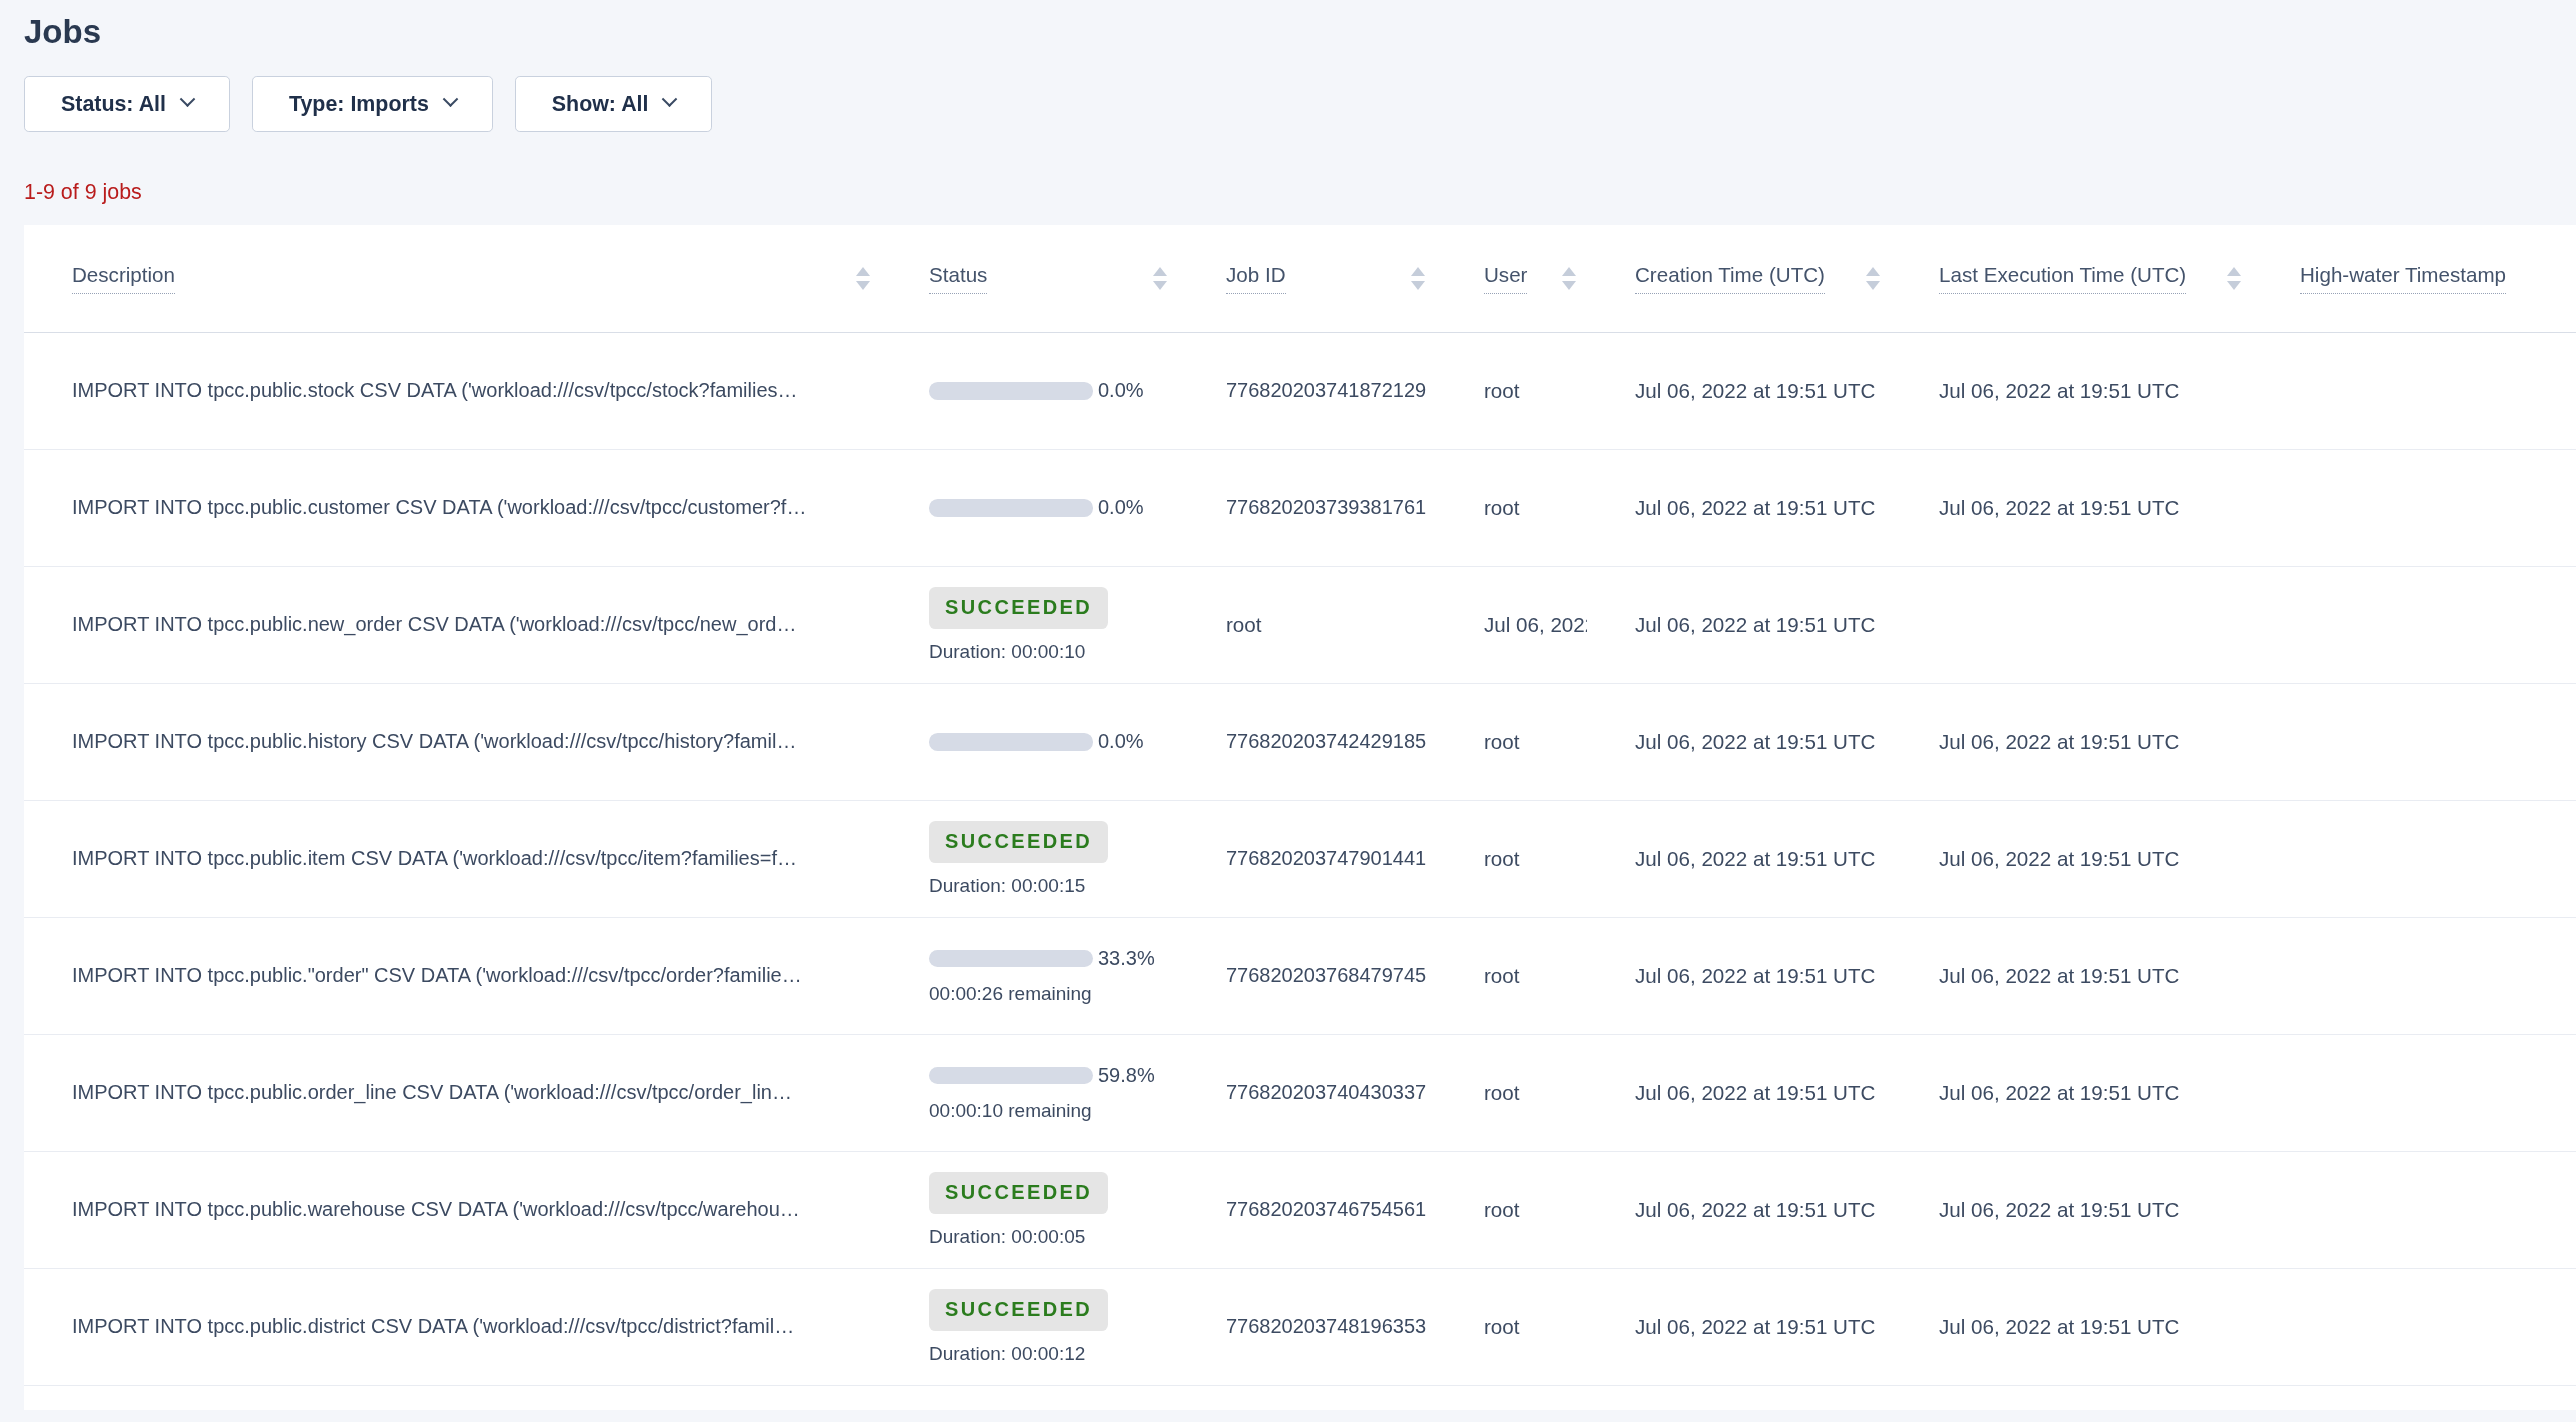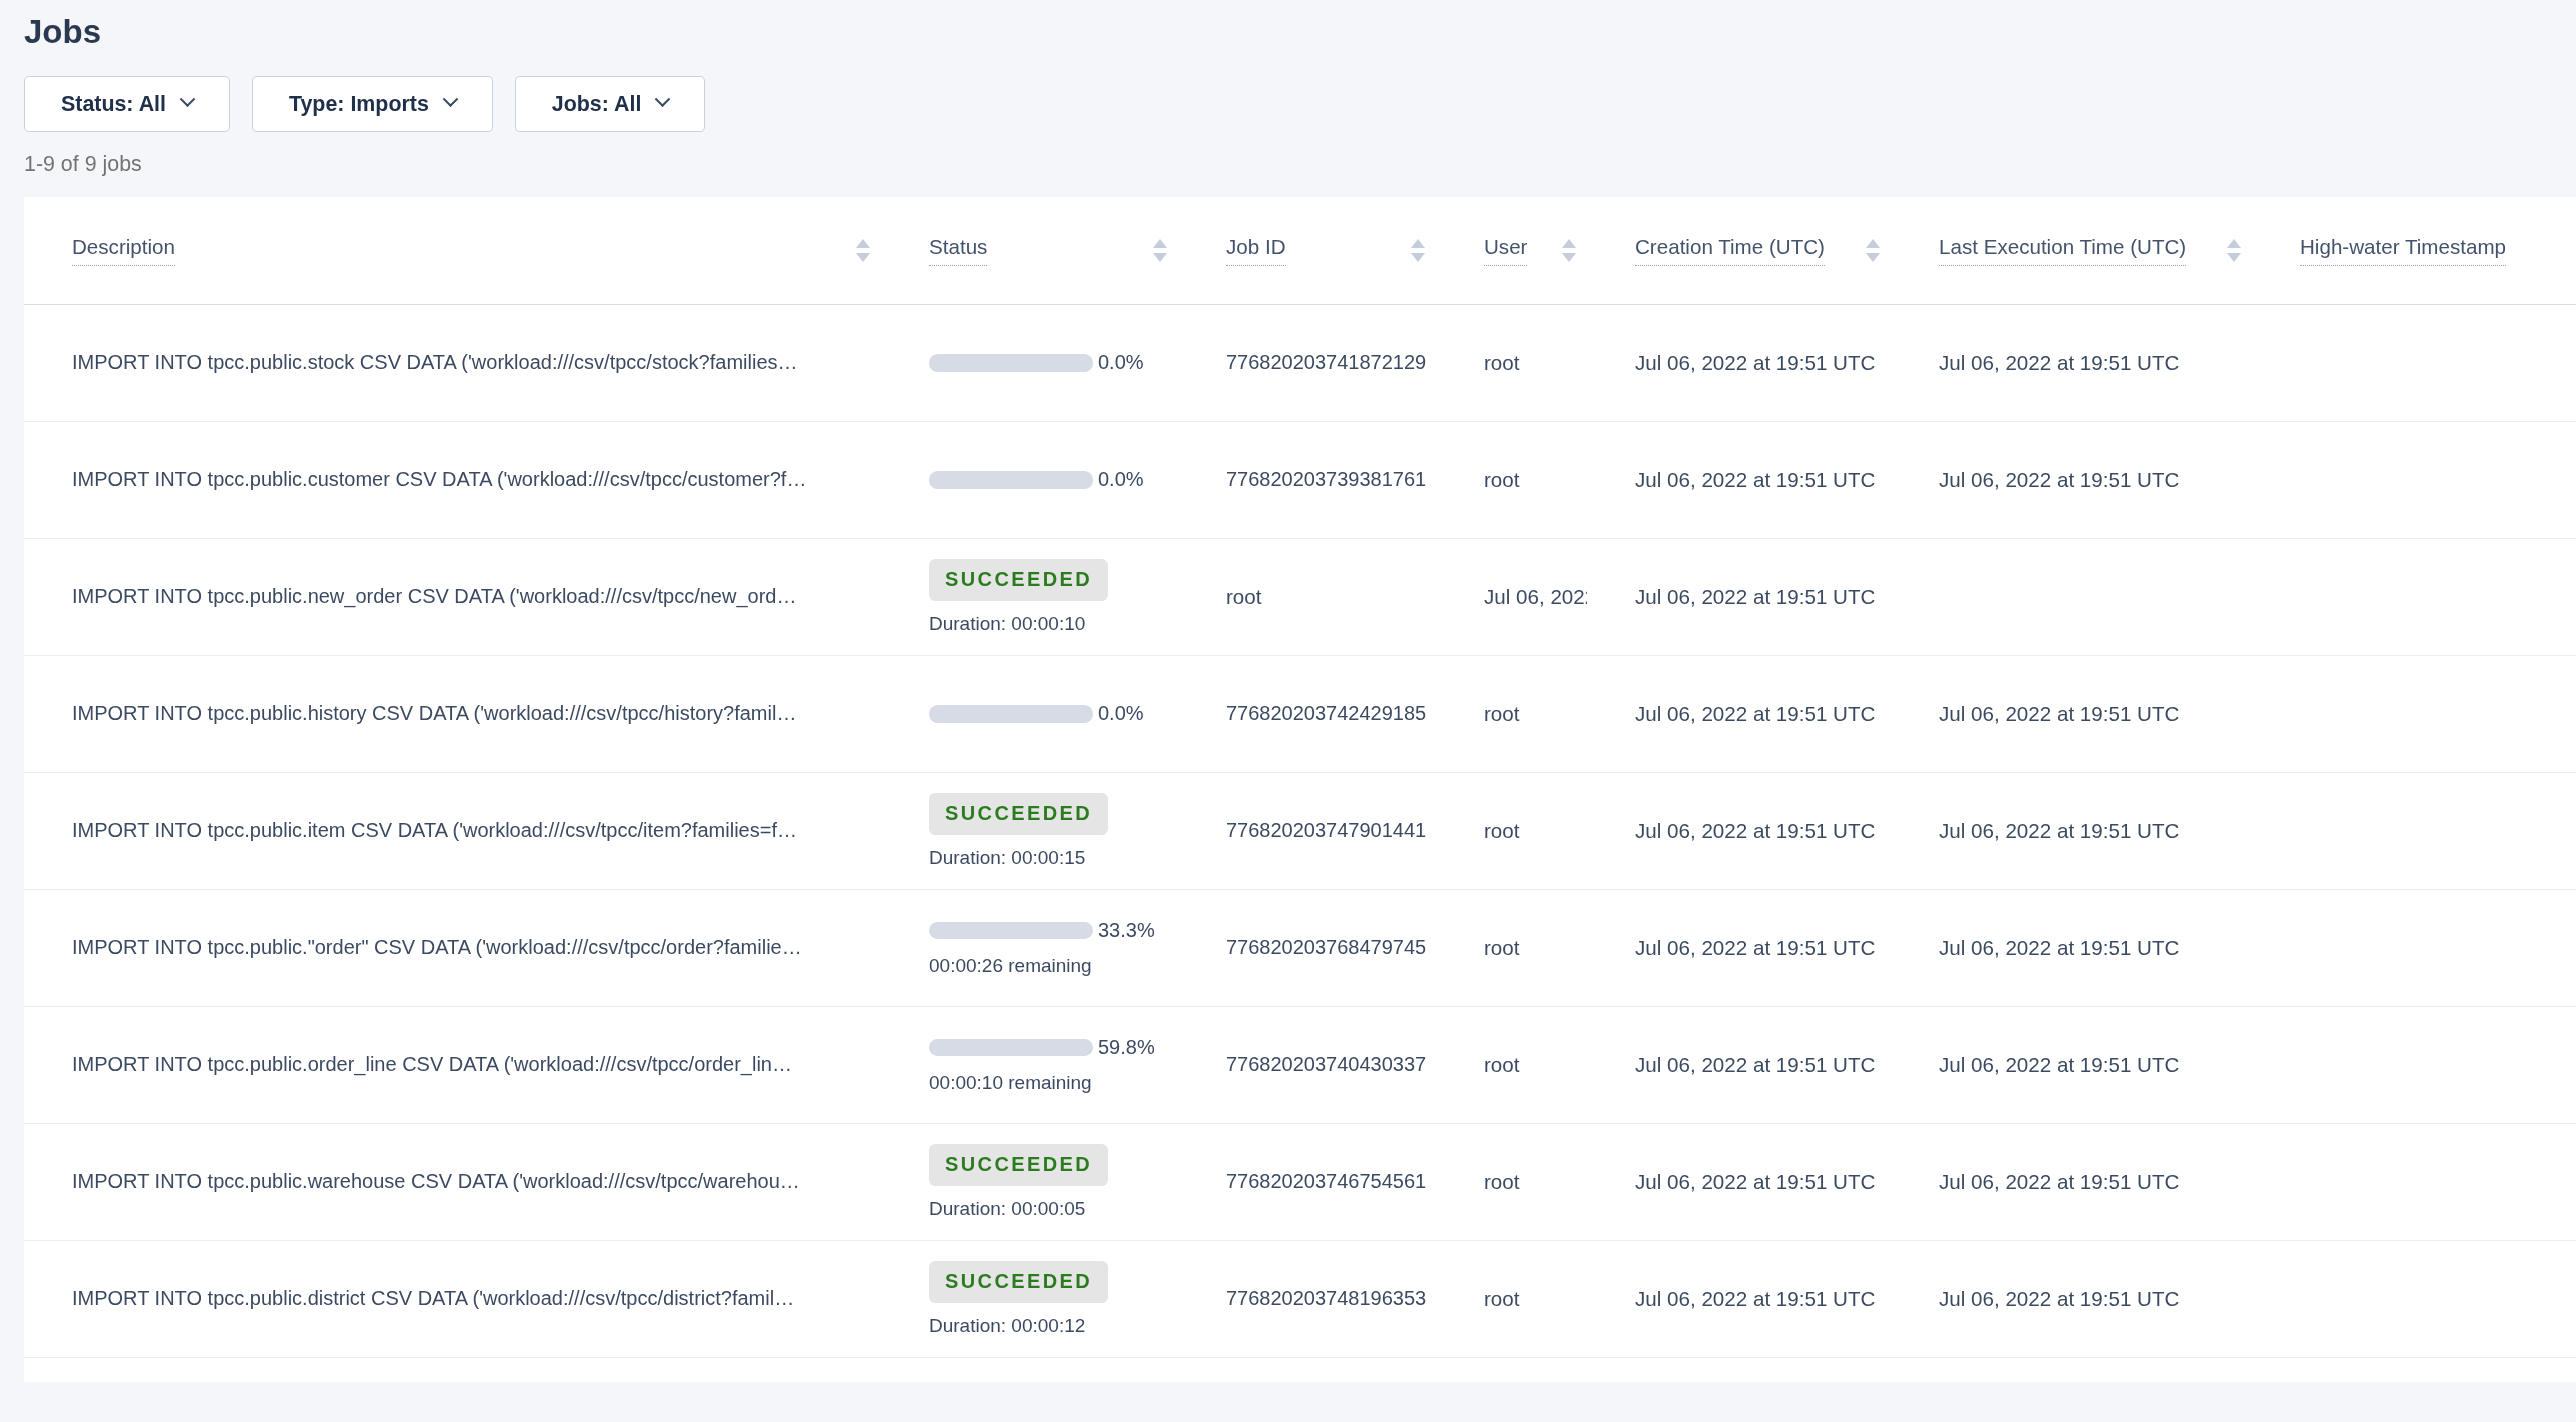--- a/index.html
+++ b/index.html
@@ -18,21 +18,21 @@
   .filter-btn {
     height:56px; background:#fff; border:1.6px solid #c9d1de; border-radius:4.8px;
     display:inline-flex; align-items:center; gap:16px; padding:0 36px;
     font-size:21.4px; font-weight:700; color:#20304a; cursor:pointer;
   }
   .chev {
     width:11px; height:11px; border-right:2.4px solid #3a4a63; border-bottom:2.4px solid #3a4a63;
     transform:rotate(45deg) translate(-1.6px,-1.6px); margin-top:-4.8px;
   }
 
-  .jobs-count { margin-top:20px; font-size:21.4px; color:#737373; line-height:24px; }
+  .jobs-count { margin-top:48px; font-size:21.4px; color:#b91c1c; line-height:24px; }
 
   
   .card { margin-top:20.6px; width:2613px; background:#fff; padding-bottom:24px; }
 
   .grid-row {
     display:grid;
     grid-template-columns:857px 297px 258px 151px 304px 361px 384px;
   }
 
   .thead { height:108px; border-bottom:1.6px solid #d9dee7; }
@@ -77,21 +77,21 @@
 <div class="filters">
   <button class="filter-btn">
     <span>Status: All</span>
     <span class="chev"></span>
   </button>
   <button class="filter-btn">
     <span>Type: Imports</span>
     <span class="chev"></span>
   </button>
   <button class="filter-btn">
-    <span>Jobs: All</span>
+    <span>Show: All</span>
     <span class="chev"></span>
   </button>
 </div>
 
 <div class="jobs-count">1-9 of 9 jobs</div>
 
 <div class="card">
   <div class="grid-row thead">
     <div class="th col-desc">
       <span class="th-label">Description</span>

